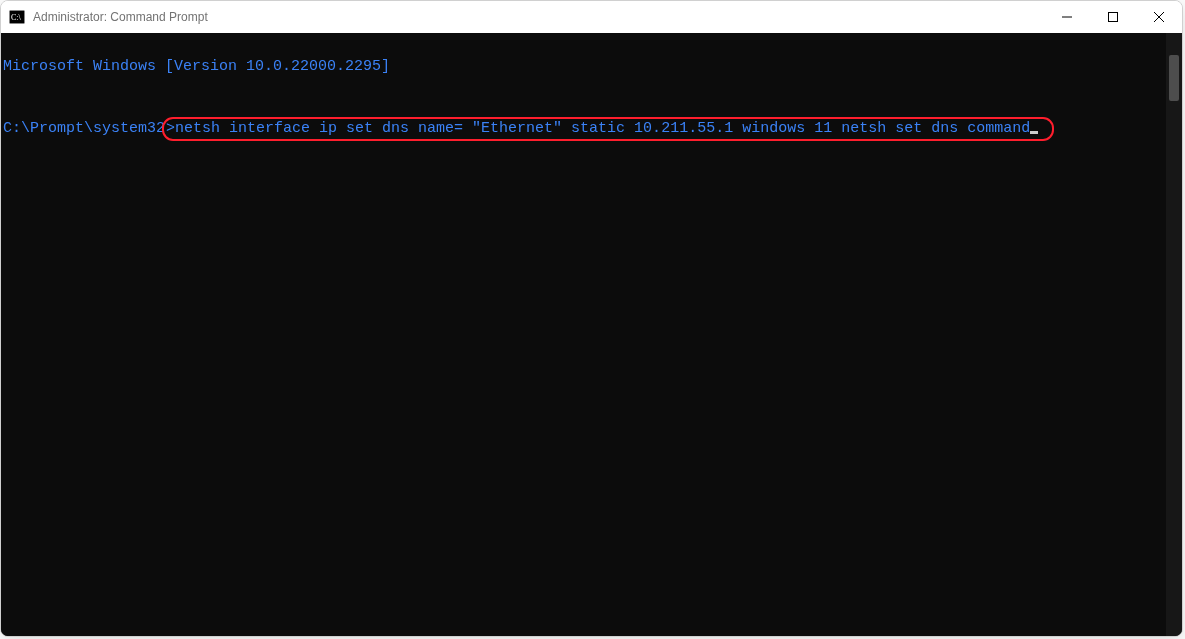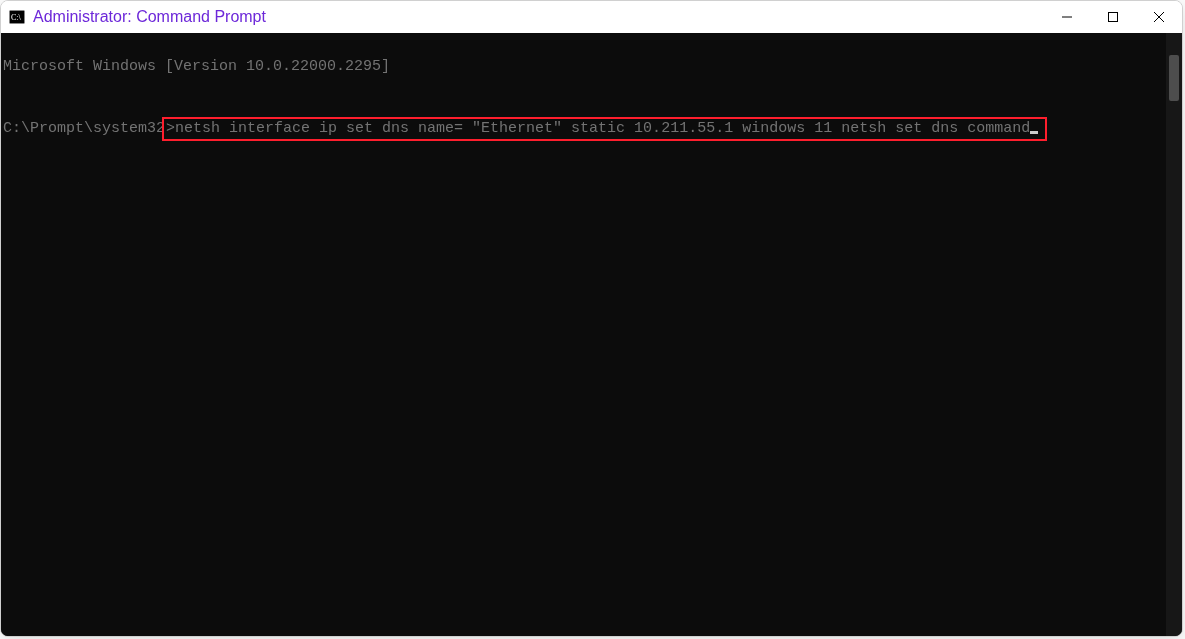--- a/index.html
+++ b/index.html
@@ -27,55 +27,55 @@
     padding-left:8px;
     flex:0 0 auto;
   }
   .app-icon {
     width:16px; height:16px;
     margin-right:8px;
     display:flex; align-items:center; justify-content:center;
   }
   .app-icon svg { width:16px; height:16px; }
   .title {
-    font-size:16px;
-    color:#6d28d9;
+    font-size:12px;
+    color:#737373;
     flex:1;
   }
   .winbtn {
     width:46px; height:32px;
     display:flex; align-items:center; justify-content:center;
     color:#000;
   }
   .winbtn svg { stroke:#000; stroke-width:1; fill:none; }
 
   .console-wrap {
     flex:1 1 auto;
     display:flex;
     background:#0c0c0c;
     overflow:hidden;
   }
   .console {
     flex:1 1 auto;
     background:#0c0c0c;
-    color:#737373;
+    color:#3b82f6;
     font-family:Consolas,"Courier New",monospace;
     font-size:15px;
     line-height:20px;
     padding:4px 0 0 2px;
     white-space:pre;
     overflow:hidden;
     position:relative;
   }
   .line { display:block; }
   .cmdrow { display:inline-block; }
   .hl {
     border:2.5px solid #ff1e2d;
-    border-radius:0;
-    padding:0 7px 0 2px;
+    border-radius:11px;
+    padding:0 14px 0 2px;
     margin-left:-3px;
     display:inline-block;
   }
   .cursor {
     display:inline-block;
     width:8px; height:3px;
     background:#cccccc;
     vertical-align:baseline;
     margin-left:0;
     position:relative; top:2px;

